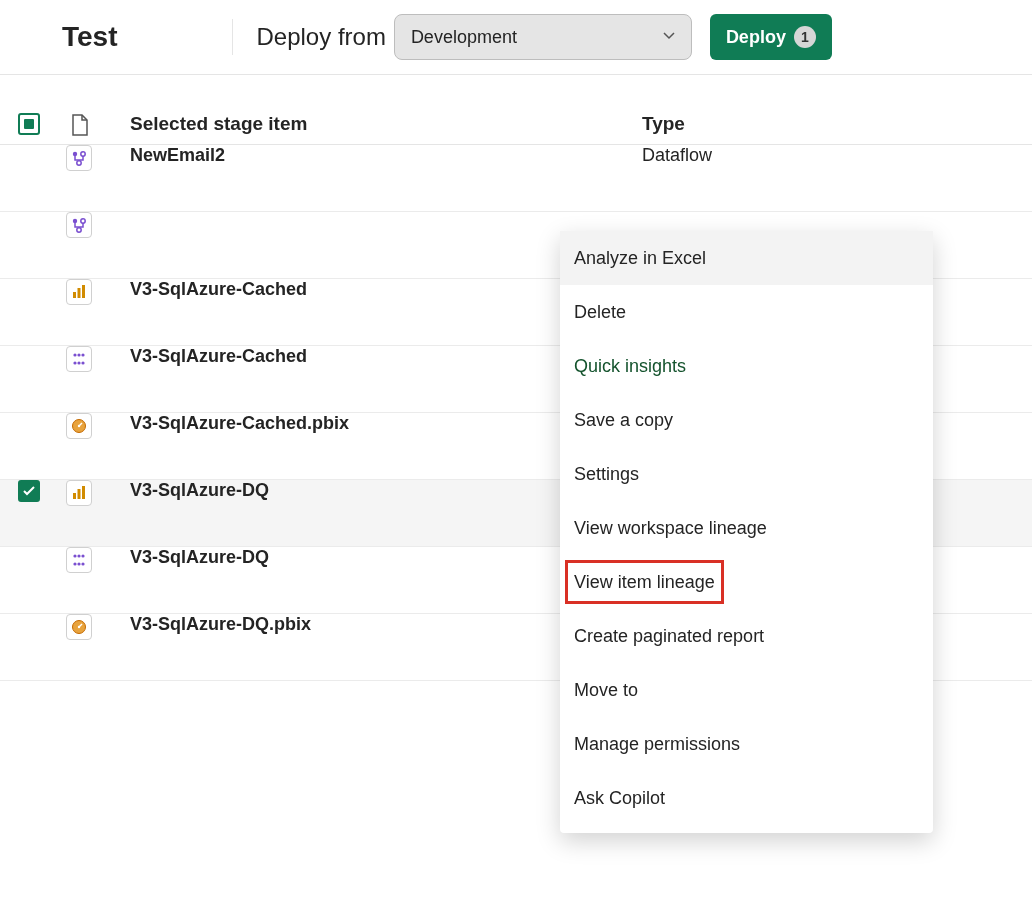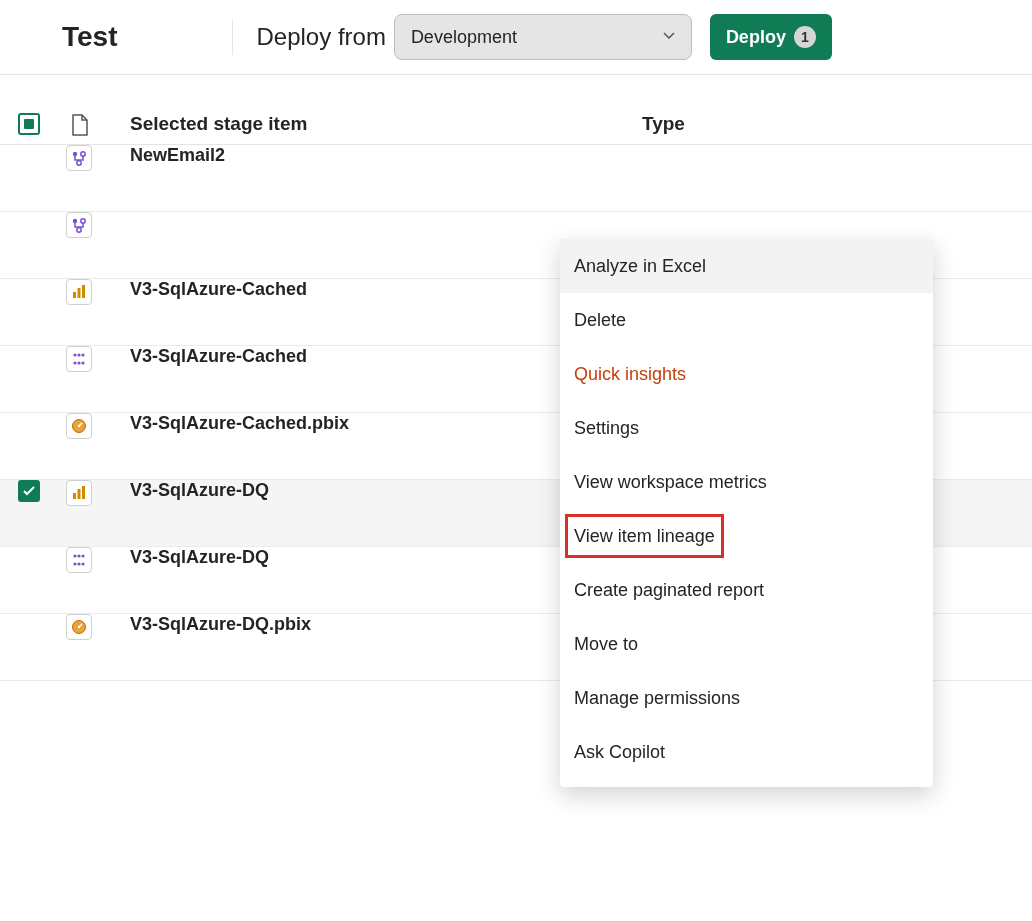--- a/index.html
+++ b/index.html
@@ -125,38 +125,38 @@
     .item-icon {
       width: 26px; height: 26px;
       border: 1px solid #d0d0d0;
       border-radius: 4px;
       display: flex; align-items: center; justify-content: center;
       background: #fff;
     }
     .context-menu {
       position: absolute;
       left: 560px;
-      top: 239px;
+      top: 231px;
       width: 373px;
       background: #fff;
       border-radius: 4px;
       box-shadow: 0 8px 24px rgba(0,0,0,0.18);
       padding: 0 0 8px 0;
       z-index: 100;
     }
     .menu-item {
       height: 54px;
       display: flex;
       align-items: center;
       padding: 0 14px;
       font-size: 18px;
       cursor: pointer;
     }
     .menu-item.hover { background: #f3f3f3; }
-    .menu-item.disabled { color: #c2410c; cursor: default; }
+    .menu-item.disabled { color: #14532d; cursor: default; }
     .menu-item.highlight {
       outline: 3px solid #d93025;
       outline-offset: -4px;
       display: inline-flex;
       margin-left: 4px;
       padding: 0 10px;
       height: 46px;
       margin-top: 4px;
       margin-bottom: 4px;
     }
@@ -207,20 +207,21 @@
           <div class="item-icon">
   <svg width="16" height="16" viewBox="0 0 16 16">
               <circle cx="4" cy="4" r="2.2" fill="#7a4fd0"></circle>
               <circle cx="12" cy="4" r="2.2" fill="none" stroke="#7a4fd0" stroke-width="1.5"></circle>
               <path d="M4 6v4h8V6" fill="none" stroke="#7a4fd0" stroke-width="1.5"></path>
               <circle cx="8" cy="13" r="2.2" fill="none" stroke="#7a4fd0" stroke-width="1.5"></circle>
             </svg>
 </div>
         </div>
         <div class="col-name">NewEmail2</div>
+        <div class="col-type">Dataflow</div>
       </div>
       <div class="row">
         <div class="col-check"></div>
         <div class="col-icon">
           <div class="item-icon">
   <svg width="16" height="16" viewBox="0 0 16 16">
               <circle cx="4" cy="4" r="2.2" fill="#7a4fd0"></circle>
               <circle cx="12" cy="4" r="2.2" fill="none" stroke="#7a4fd0" stroke-width="1.5"></circle>
               <path d="M4 6v4h8V6" fill="none" stroke="#7a4fd0" stroke-width="1.5"></path>
               <circle cx="8" cy="13" r="2.2" fill="none" stroke="#7a4fd0" stroke-width="1.5"></circle>
@@ -325,22 +326,23 @@
         <div class="col-name">V3-SqlAzure-DQ.pbix</div>
         <div class="col-type"></div>
       </div>
     </div>
 </div>
 
 <div class="context-menu" id="ctx">
     <div class="menu-item hover">Analyze in Excel</div>
     <div class="menu-item">Delete</div>
     <div class="menu-item disabled">Quick insights</div>
+    <div class="menu-item">Save a copy</div>
     <div class="menu-item">Settings</div>
-    <div class="menu-item">View workspace metrics</div>
+    <div class="menu-item">View workspace lineage</div>
     <div style="height: 54px; display: flex; align-items: flex-start;">
       <div class="menu-item highlight">View item lineage</div>
     </div>
     <div class="menu-item">Create paginated report</div>
     <div class="menu-item">Move to</div>
     <div class="menu-item">Manage permissions</div>
     <div class="menu-item">Ask Copilot</div>
   </div>
 
 </body></html>

